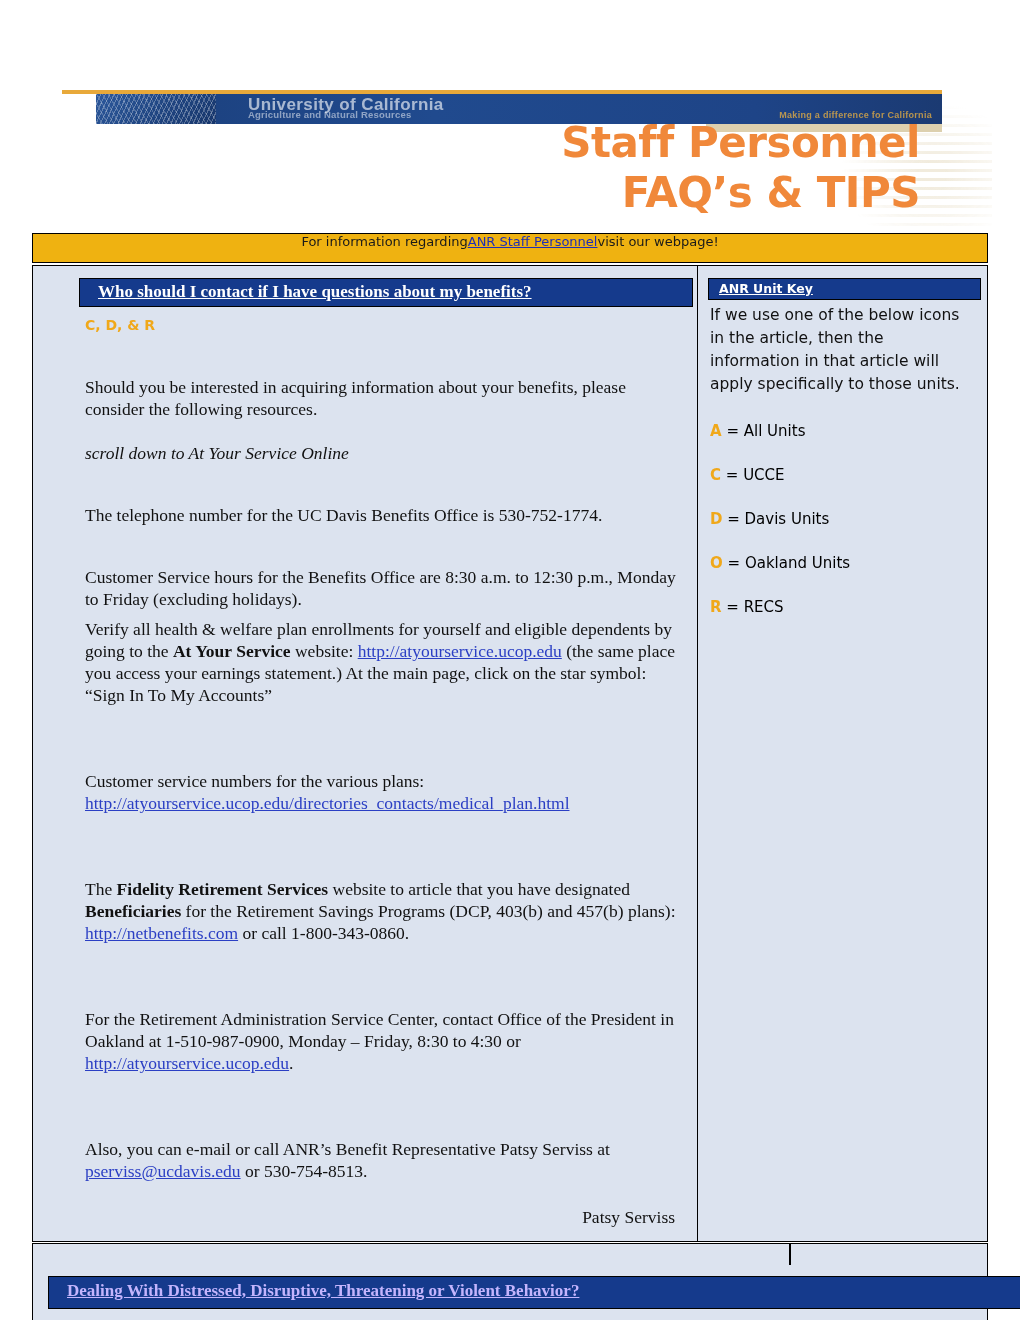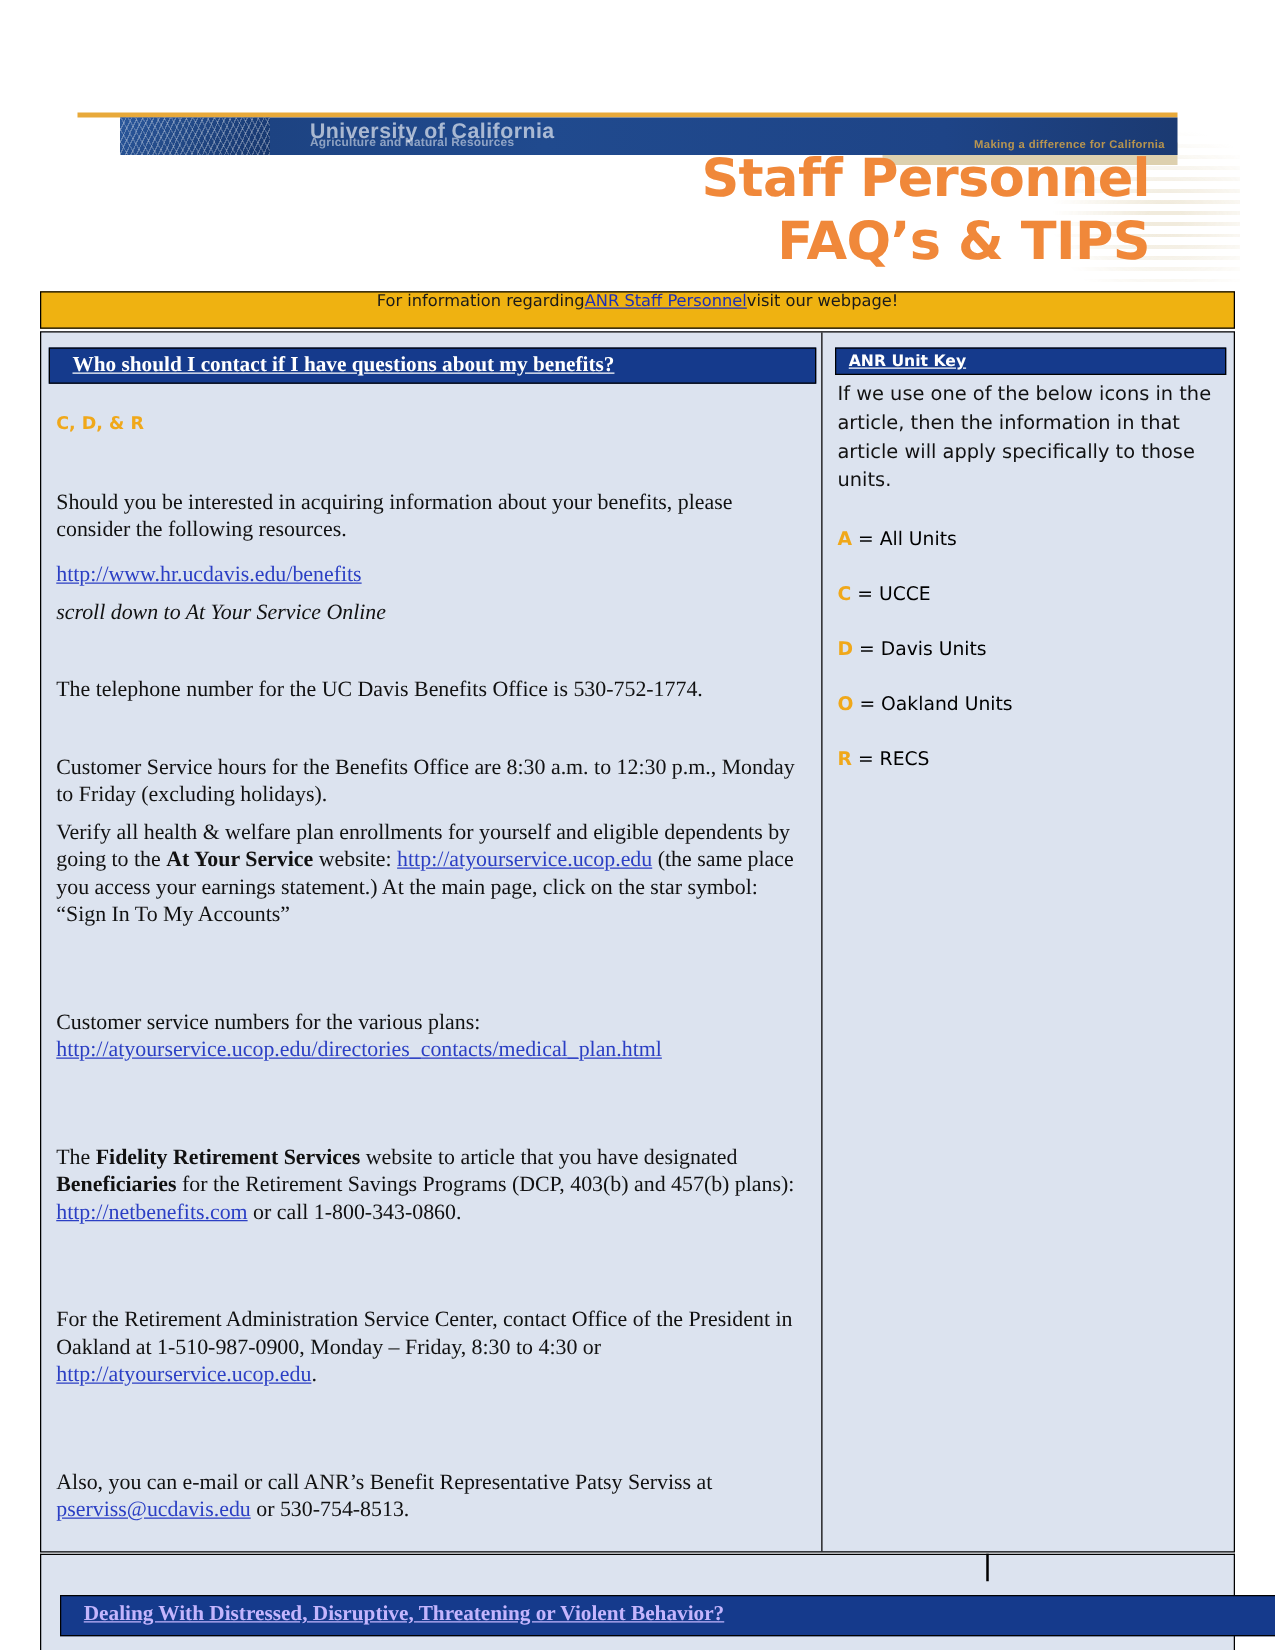--- a/index.html
+++ b/index.html
@@ -142,20 +142,21 @@
     width: 956px; height: 977px;
     background: #dce3ef;
     border: 1.5px solid #000;
     display: flex;
   }
   #content-col {
     width: 625px;
     border-right: 1.5px solid #000;
     position: relative;
     padding: 0;
+    margin-left: 40px;
   }
   #key-col {
     flex: 1;
     position: relative;
     padding: 0 6px;
   }
 
   .blue-head {
     background: #153a8c;
     border: 1px solid #000;
@@ -170,21 +171,21 @@
     margin: 12px 4px 0 6px;
   }
   #key-col .blue-head {
     margin: 12px 0 0 4px;
     padding: 2px 6px 3px 10px;
     font-family: "DejaVu Sans", sans-serif;
     font-size: 12.5px;
   }
 
   .body-wrap {
-    padding: 18px 12px 0 12px;
+    padding: 4px 12px 0 12px;
     font-size: 17.5px;
     line-height: 22px;
     color: #111;
   }
   .unit-tag {
     color: #f0a81a;
     font-family: "DejaVu Sans", sans-serif;
     font-weight: bold;
     font-size: 14px;
     margin: 3px 0 0 0;
@@ -291,21 +292,20 @@
 
     <div class="body-wrap">
       <div class="unit-tag">C, D, &amp; R</div>
 
       <div class="gap-lg"></div>
 
       <div class="p">Should you be interested in acquiring information about your benefits, please consider the following resources.</div>
 
       <div class="gap-sm"></div>
 
-      <div class="p"><a class="lnk" href="#">http://www.hr.ucdavis.edu/benefits</a></div>
 
       <div class="gap-xs"></div>
 
       <div class="p ital">scroll down to At Your Service Online</div>
 
       <div class="gap-lg"></div>
 
       <div class="p">The telephone number for the UC Davis Benefits Office is 530-752-1774.</div>
 
       <div class="gap-lg"></div>

